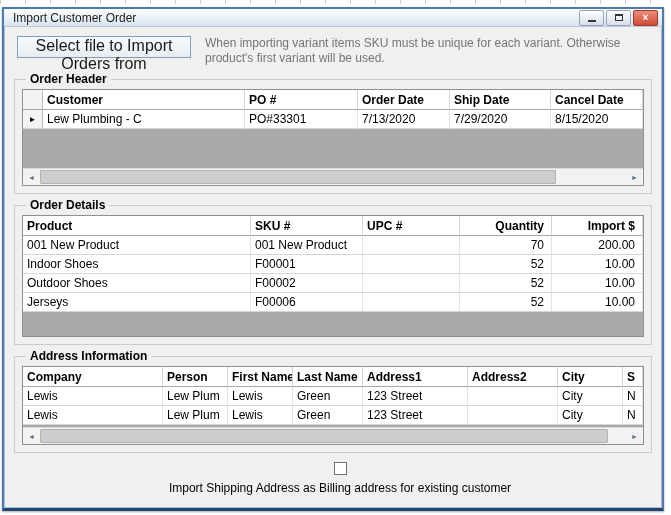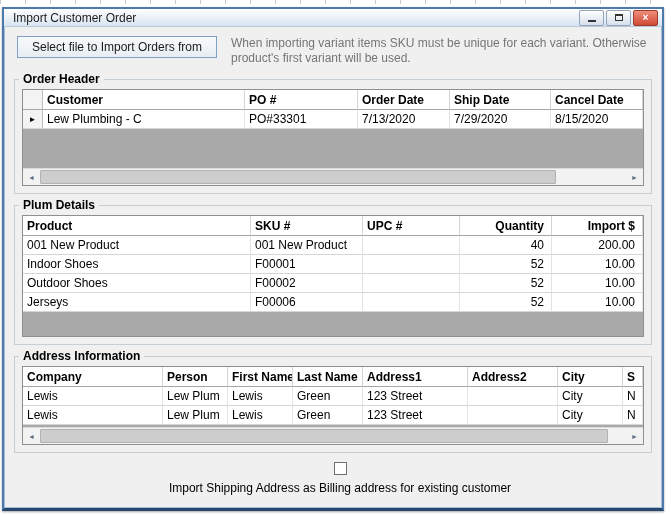--- a/index.html
+++ b/index.html
@@ -45,38 +45,38 @@
     background:linear-gradient(#ef8d7b,#d04a35);
     border-color:#9c3b2c; color:#fff; font-weight:bold;
   }
   .min-glyph { display:block; width:8px; height:2px; background:#333; margin-top:6px; }
   .max-glyph { display:block; width:8px; height:7px; border:1px solid #333; border-top-width:2px; }
   .body { flex:1; display:flex; flex-direction:column; overflow:hidden; }
 
   
   .topbar { display:flex; gap:14px; align-items:flex-start; padding:9px 12px 2px 13px; }
   .select-file-btn {
-    flex:none; width:200px; height:22px;
+    flex:none; width:174px; height:22px;
     background:linear-gradient(#f7fafc,#e8edf4);
     border:1px solid #7da0c4;
-    font-family:"Liberation Sans", sans-serif; font-size:12px; color:#1a1a1a;
+    font-family:"Liberation Sans", sans-serif; font-size:16px; color:#1a1a1a;
     cursor:default;
   }
   .info { color:#757575; font-size:12px; line-height:15px; max-width:430px; }
 
   
   .gb {
     position:relative;
     border:1px solid #c6ced5;
     margin:11px 10px 0 10px;
     padding:9px 7px 7px 7px;
     background:#f0f0f0;
   }
   .gb-label {
-    position:absolute; top:-8px; left:4px;
+    position:absolute; top:-8px; left:11px;
     background:#f0f0f0; padding:0 4px;
     font-weight:bold; font-size:12px; color:#000;
   }
 
   
   .grid {
     border:1px solid #8a9096;
     background:#a9a9a9;
     display:flex; flex-direction:column;
     overflow:hidden;
@@ -186,34 +186,34 @@
           <div class="sb-btn">◄</div>
           <div class="sb-track">
               <div class="sb-thumb th-oh"></div>
             </div>
           <div class="sb-btn">►</div>
         </div>
       </div>
     </div>
 
     <div class="gb">
-      <span class="gb-label">Plum Details</span>
+      <span class="gb-label">Order Details</span>
       <div class="grid">
         <div class="grow od-cols">
           <div class="hc">Product</div>
           <div class="hc">SKU #</div>
           <div class="hc">UPC #</div>
           <div class="hc ra">Quantity</div>
           <div class="hc ra">Import $</div>
         </div>
         <div class="grow od-cols">
           <div class="dc">001 New Product</div>
           <div class="dc">001 New Product</div>
           <div class="dc"></div>
-          <div class="dc ra">40</div>
+          <div class="dc ra">70</div>
           <div class="dc ra">200.00</div>
         </div>
         <div class="grow od-cols">
           <div class="dc">Indoor Shoes</div>
           <div class="dc">F00001</div>
           <div class="dc"></div>
           <div class="dc ra">52</div>
           <div class="dc ra">10.00</div>
         </div>
         <div class="grow od-cols">

